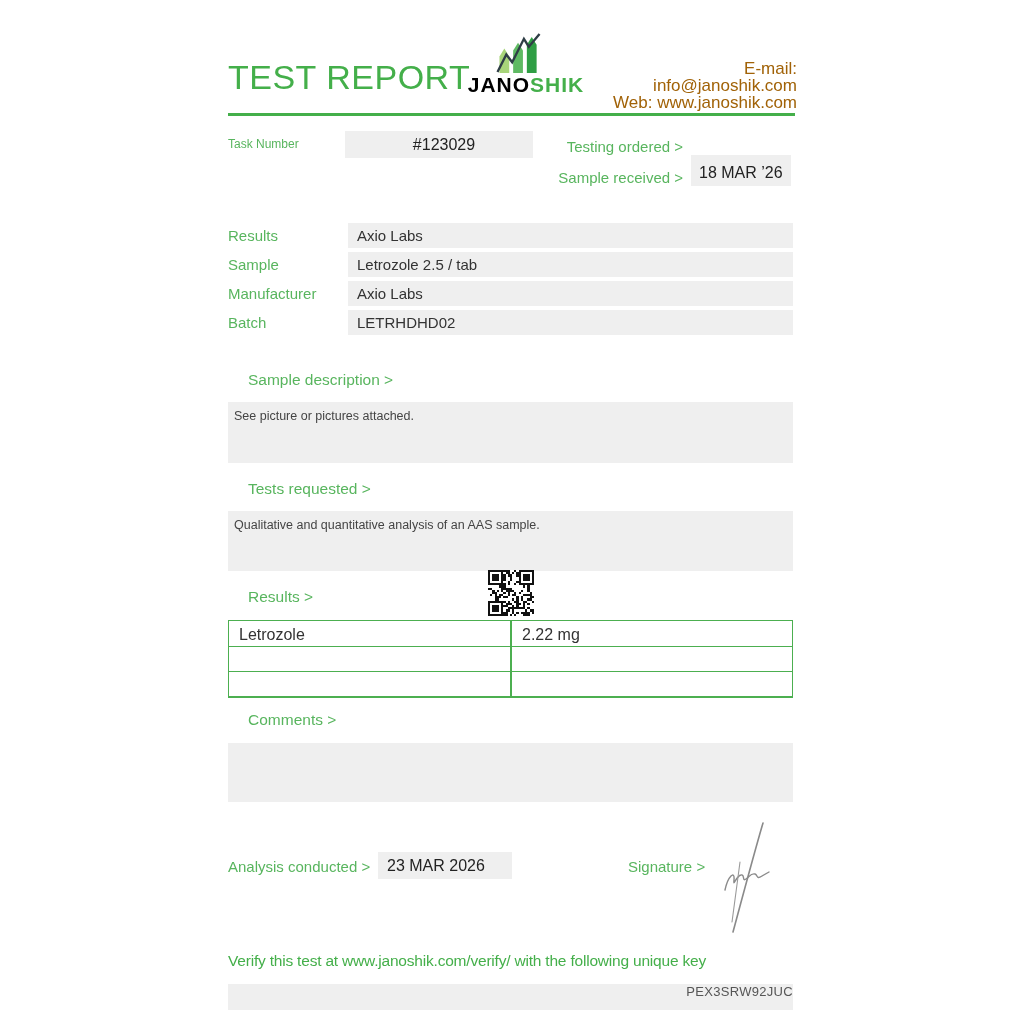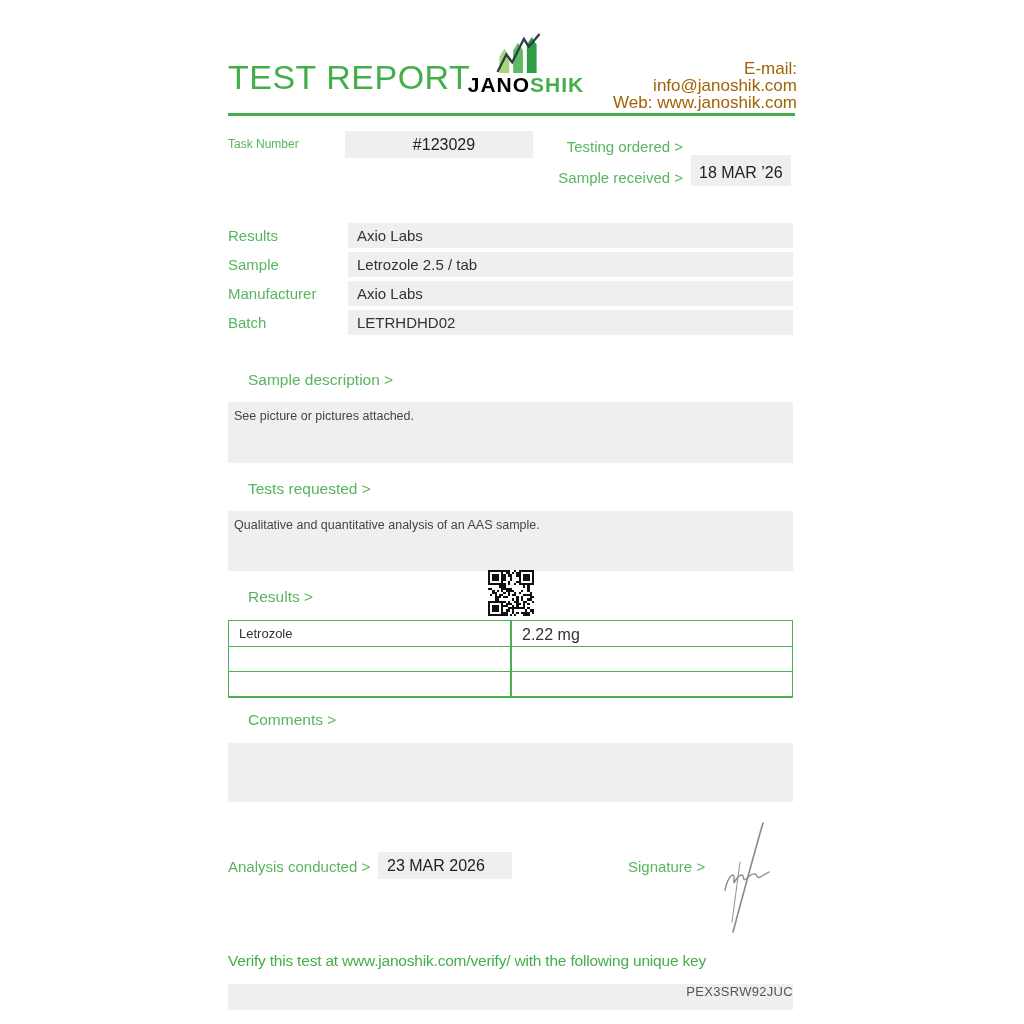--- a/index.html
+++ b/index.html
@@ -43,21 +43,21 @@
 
   .sec-heading{left:228px;font-size:15.5px;color:var(--label-green);margin-left:20px;}
   .sec-box{left:228px;width:565px;font-size:12.5px;color:#444;padding:7px 6px;}
 
   .qr{left:488px;top:570px;width:46px;height:46px;}
   .qr svg{display:block;width:46px;height:46px;}
 
   .results-table{left:228px;top:620px;width:565px;border:1px solid var(--table-border-green);border-bottom-width:2px;}
   .results-row{display:flex;height:25px;border-top:1px solid var(--table-border-green);}
   .results-row:first-child{border-top:none;}
-  .cell-substance{width:283px;border-right:2px solid var(--table-border-green);font-size:13px;color:#333;padding:5px 0 0 10px;}
+  .cell-substance{width:283px;border-right:2px solid var(--table-border-green);font-size:16px;color:#333;padding:5px 0 0 10px;}
   .cell-amount{flex:1;font-size:16px;color:#333;padding:5px 0 0 10px;}
 
   .analysis-label{left:228px;top:858px;}
   .analysis-box{left:378px;top:852px;width:134px;height:27px;font-size:16px;color:#222;padding:5px 0 0 9px;white-space:nowrap;}
   .signature-label{left:628px;top:858px;}
   .signature-art{left:706px;top:818px;width:80px;height:118px;}
   .signature-art svg{display:block;width:80px;height:118px;}
 
   .verify-text{left:228px;top:952px;width:575px;font-size:15.5px;letter-spacing:-.2px;color:var(--brand-green);white-space:nowrap;}
   .key-box{left:228px;top:984px;width:565px;height:26px;font-size:13px;color:#555;text-align:right;padding-top:0;letter-spacing:.3px;}

